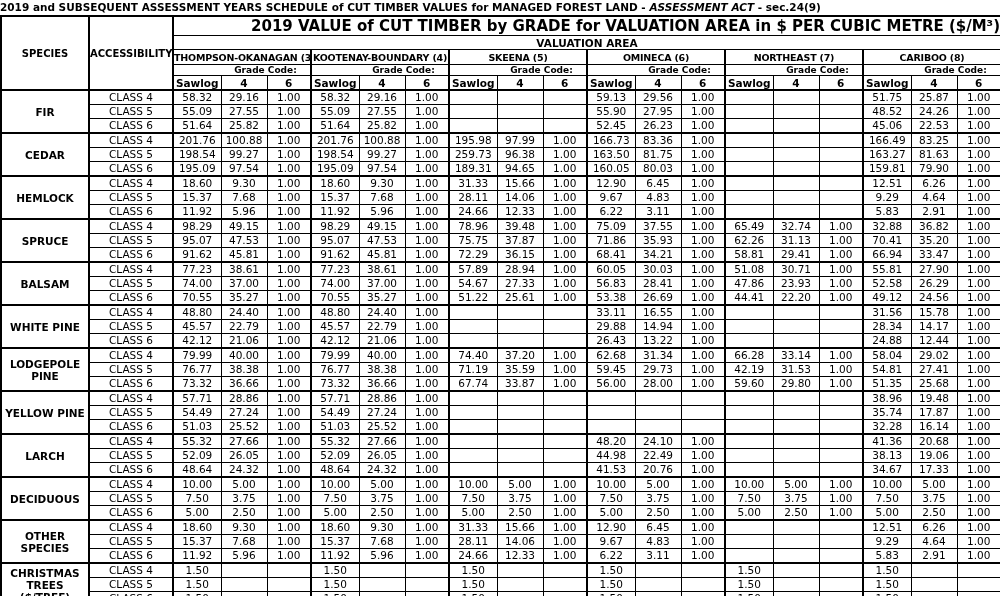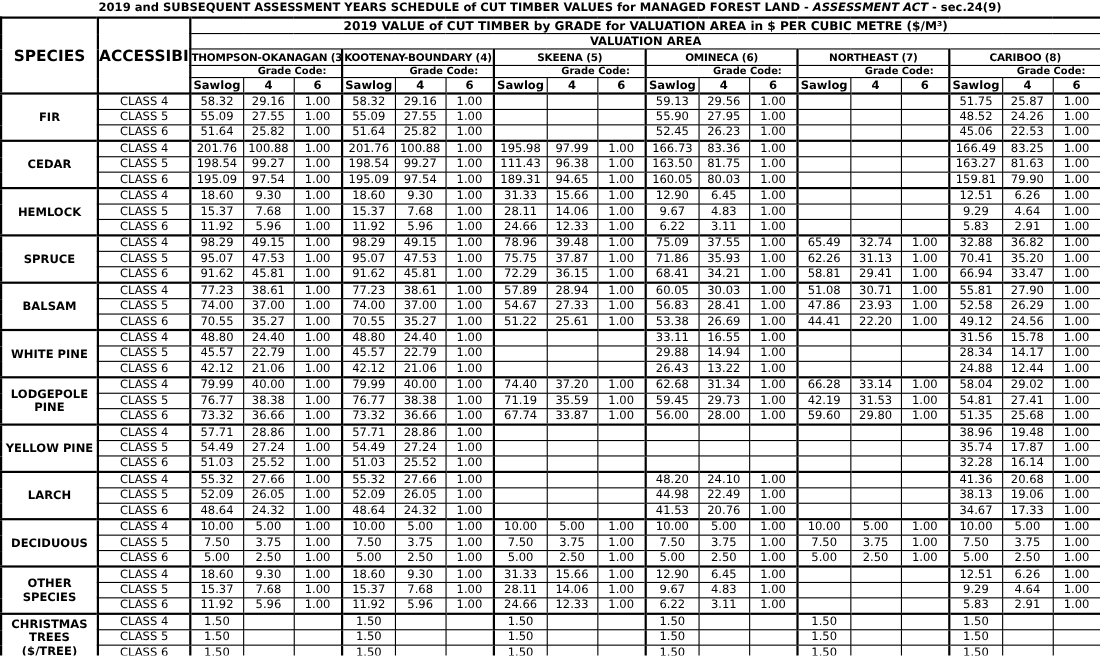--- a/index.html
+++ b/index.html
@@ -1,23 +1,23 @@
 <!DOCTYPE html>
 <html><head>
 <meta charset="utf-8">
 <style>
   html,body{margin:0;padding:0;background:#ffffff;}
   body{width:1000px;height:596px;font-family:"DejaVu Sans","Liberation Sans",sans-serif;color:#000;}
-  .title{width:1000px;height:15px;line-height:15px;text-align:center;font-weight:bold;font-size:10.5px;white-space:nowrap;}
+  .title{width:1000px;height:15px;line-height:15px;font-weight:bold;font-size:10.5px;white-space:nowrap;}
   .title .act{font-style:italic;}
   table{border-collapse:collapse;table-layout:fixed;width:1000px;border:2px solid #000;}
   th,td{border:1px solid #000;padding:0;text-align:center;vertical-align:middle;overflow:hidden;white-space:nowrap;}
   thead th{font-weight:bold;}
-  .corner{font-size:14px;border-right:2px solid #000;border-bottom:2px solid #000;}
-  .value-title{font-size:11px;height:13px;border-left:2px solid #d946ef;}
+  .corner{font-size:10px;border-right:2px solid #000;border-bottom:2px solid #000;}
+  .value-title{font-size:15px;height:13px;border-left:2px solid #d946ef;text-align:right;}
   .valuation-area{font-size:10.5px;height:13px;border-left:2px solid #000;text-align:center;}
   .area-head{font-size:9.5px;height:14px;letter-spacing:-0.2px;}
   .grade-code{font-size:9px;height:10px;line-height:10px;padding-left:47px;}
   .grade-col{font-size:10.5px;height:13px;border-bottom:2px solid #000;margin-left:28px;}
   .area-start{border-left:2px solid #000;}
   tbody td,tbody th{font-size:10.5px;height:13px;line-height:13px;}
   .species-cell{font-weight:bold;white-space:normal;line-height:12px;border-right:2px solid #000;}
   .class-cell{border-left:2px solid #000;margin-top:24px;}
   tr.group-start > td, tr.group-start > th{border-top:2px solid #000;}
 </style>
@@ -183,21 +183,21 @@
         <td class="value-cell">1.00</td>
       </tr>
       <tr>
         <td class="class-cell">CLASS 5</td>
         <td class="value-cell area-start">198.54</td>
         <td class="value-cell">99.27</td>
         <td class="value-cell">1.00</td>
         <td class="value-cell area-start">198.54</td>
         <td class="value-cell">99.27</td>
         <td class="value-cell">1.00</td>
-        <td class="value-cell area-start">111.43</td>
+        <td class="value-cell area-start">259.73</td>
         <td class="value-cell">96.38</td>
         <td class="value-cell">1.00</td>
         <td class="value-cell area-start">163.50</td>
         <td class="value-cell">81.75</td>
         <td class="value-cell">1.00</td>
         <td class="value-cell area-start"></td>
         <td class="value-cell"></td>
         <td class="value-cell"></td>
         <td class="value-cell area-start">163.27</td>
         <td class="value-cell">81.63</td>

